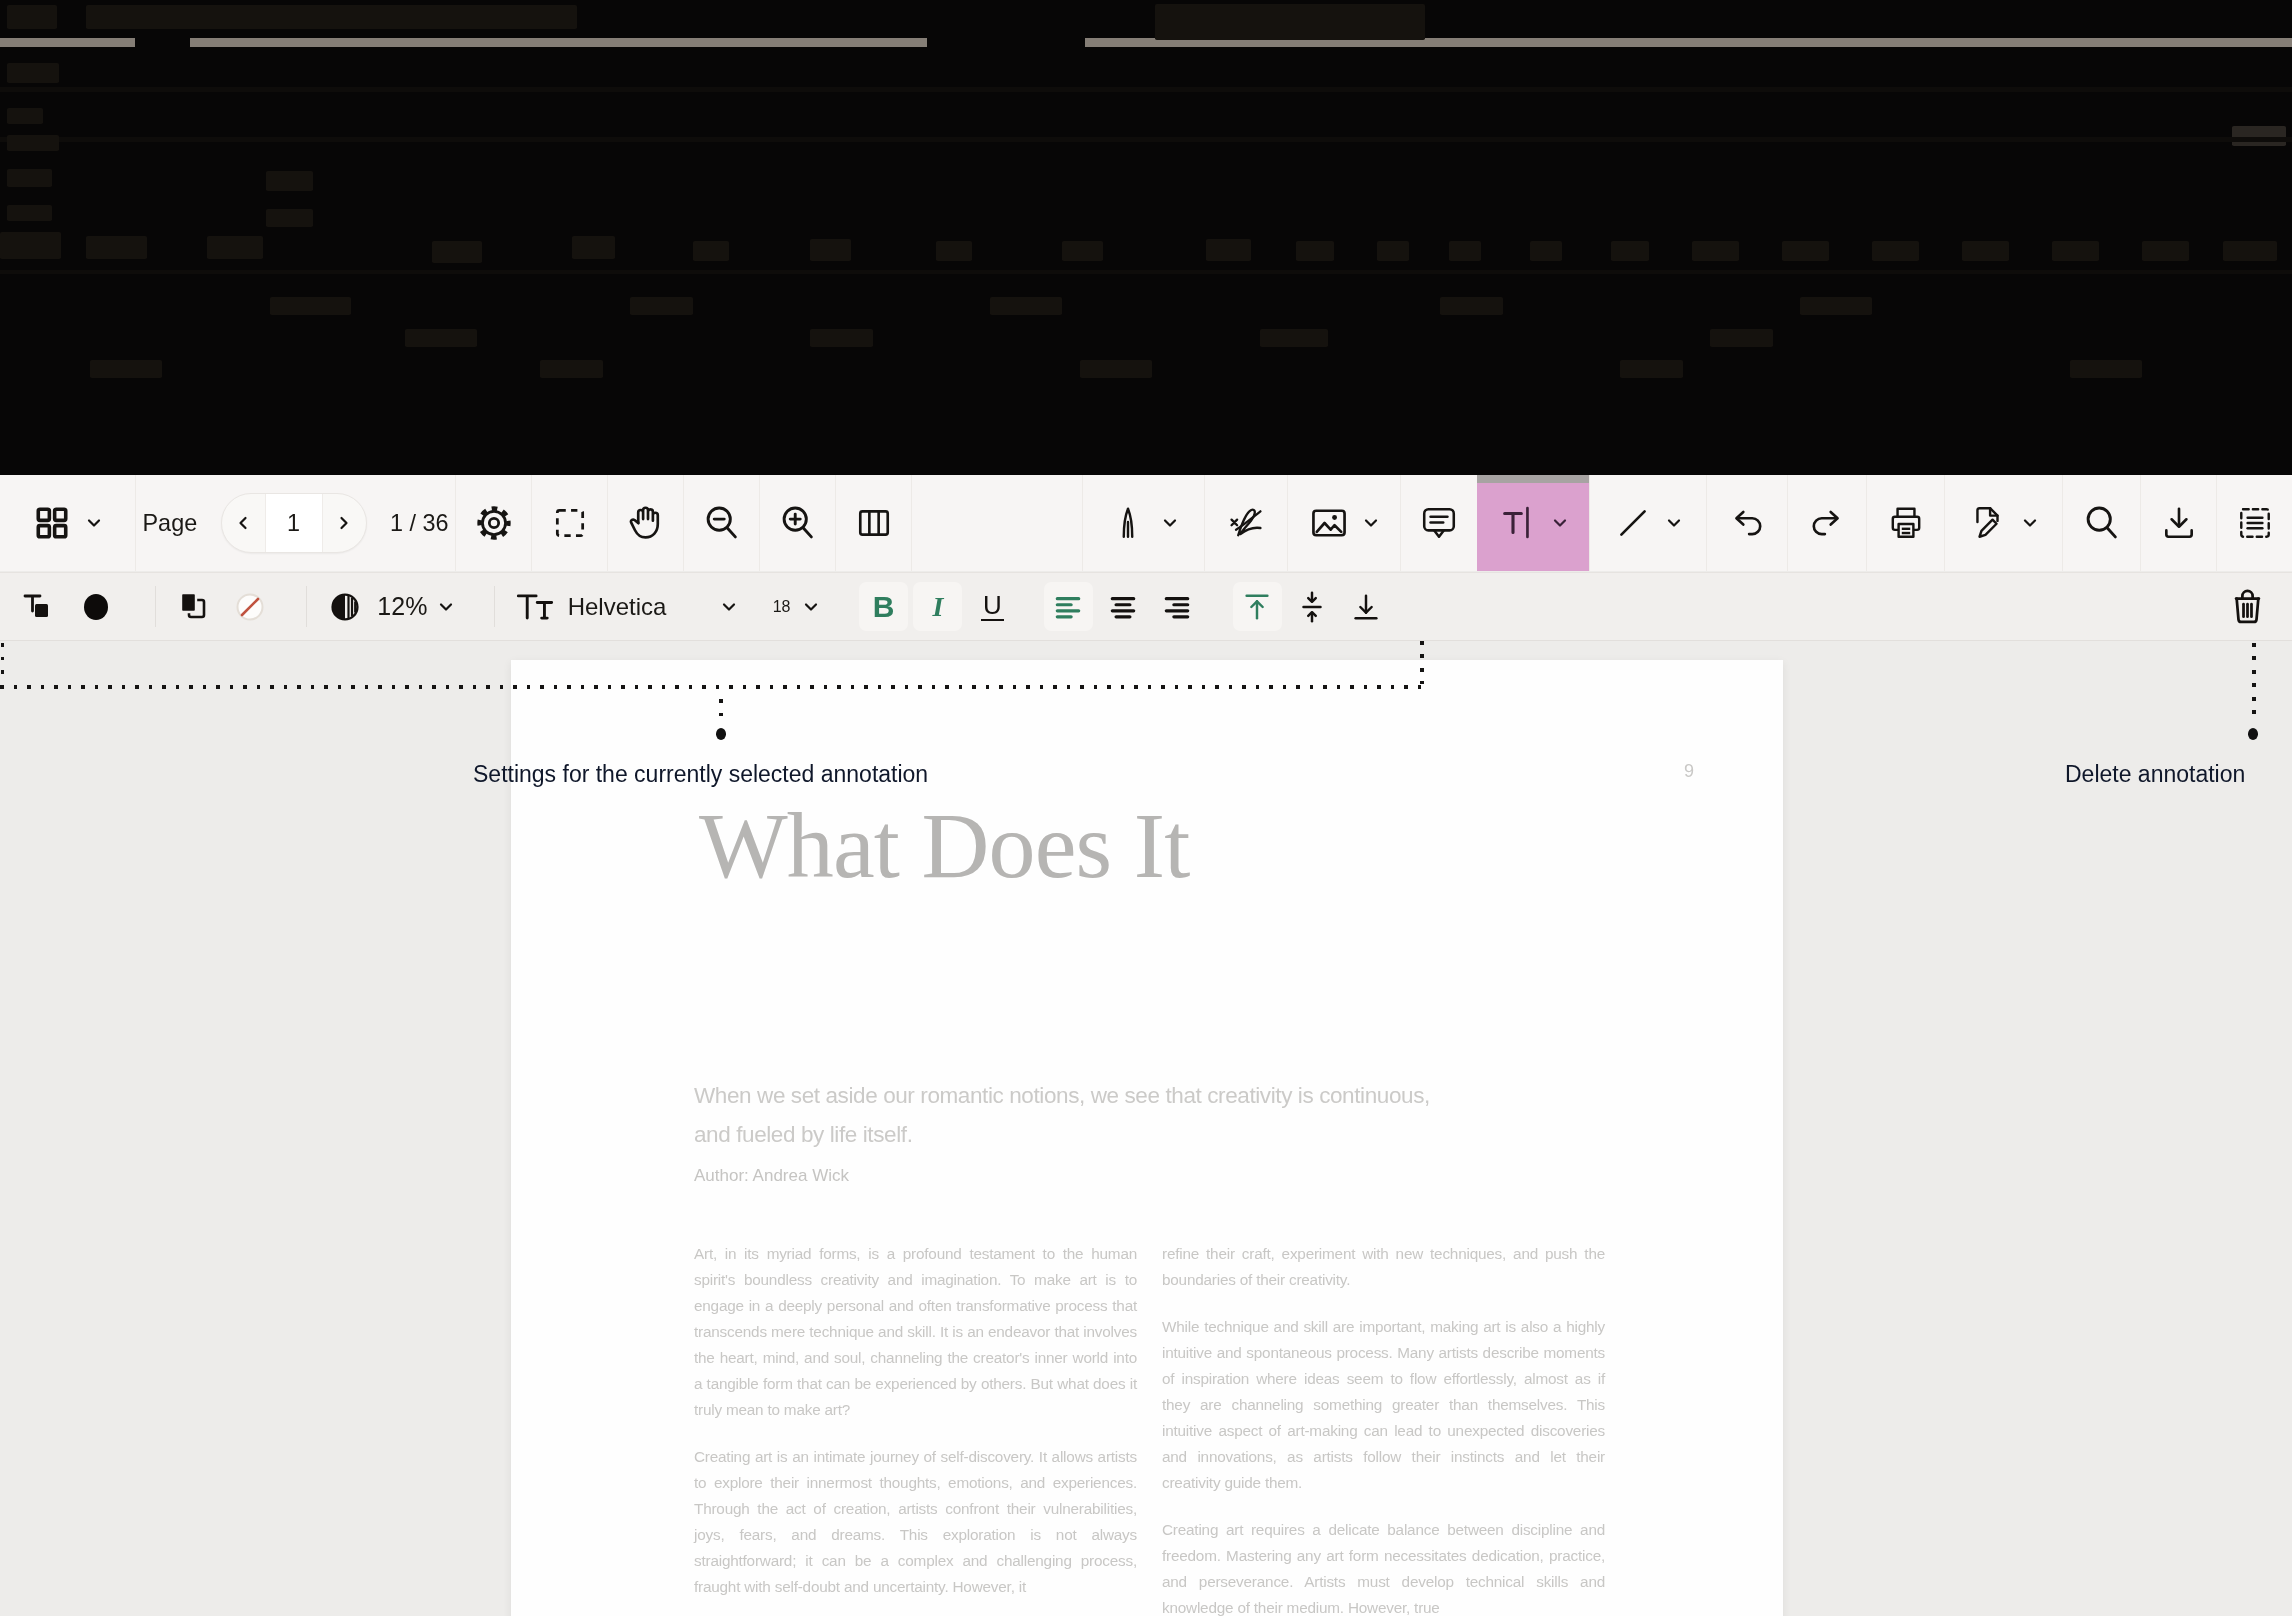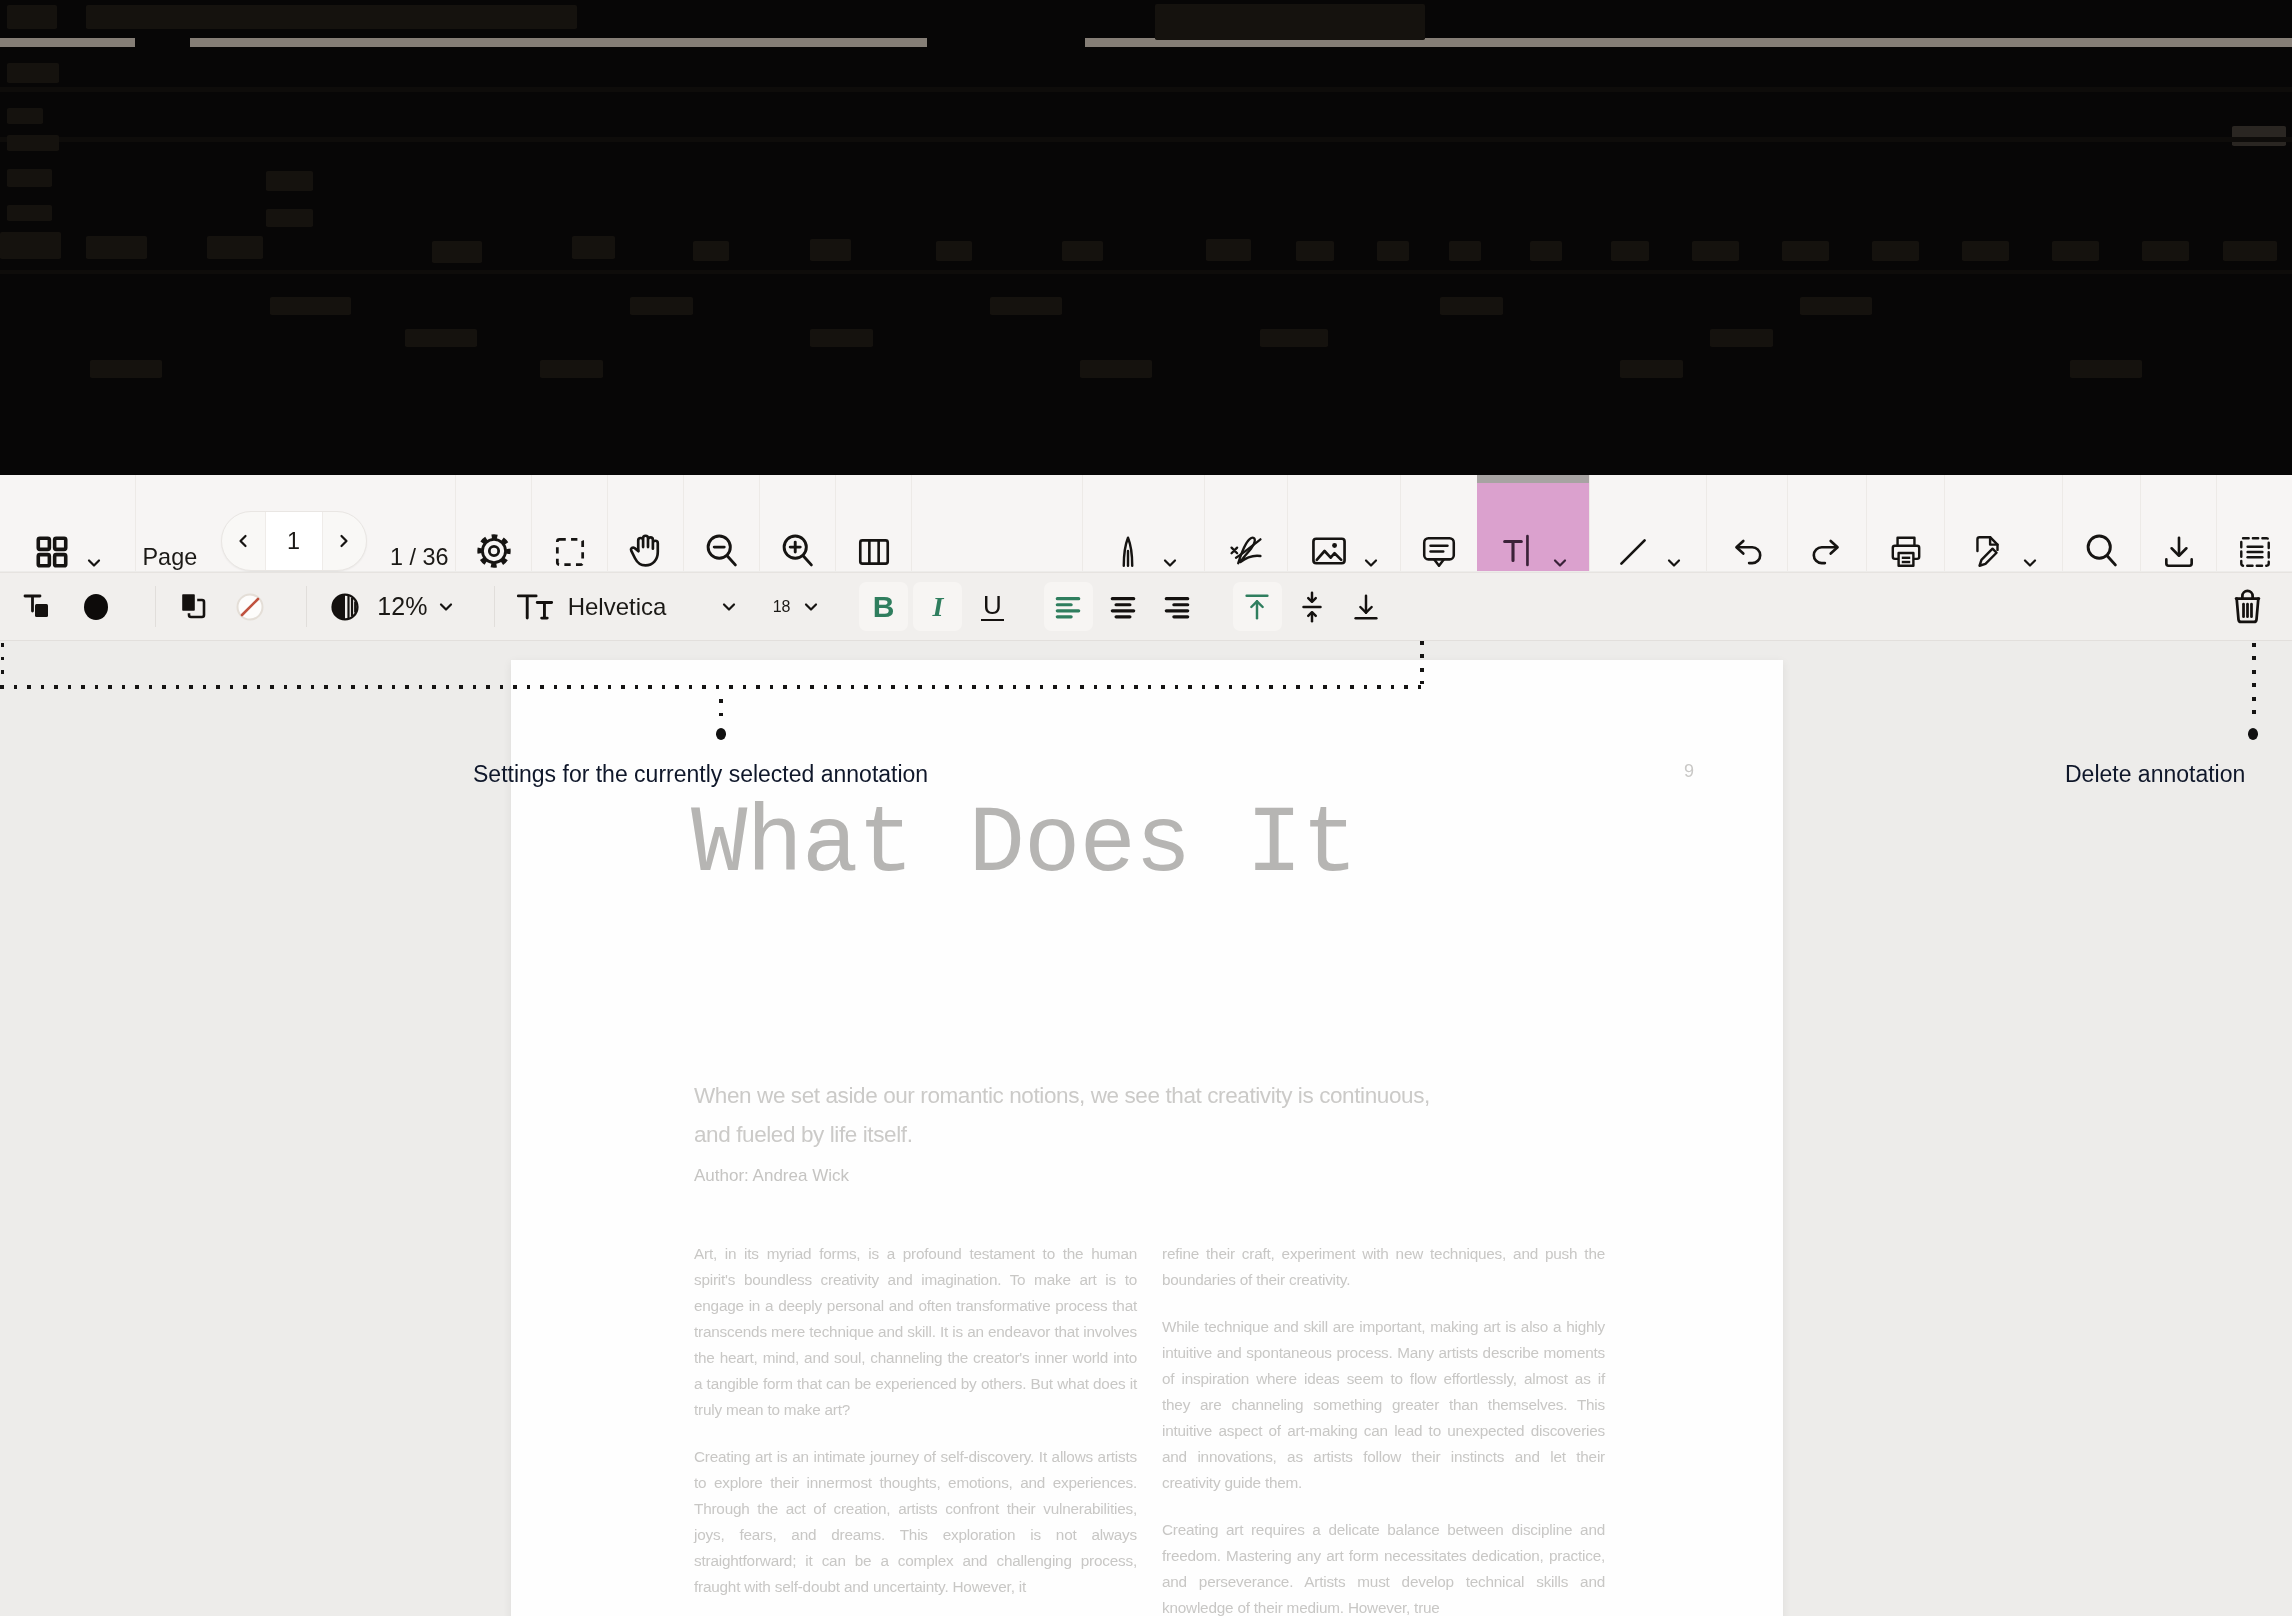--- a/index.html
+++ b/index.html
@@ -7,21 +7,21 @@
 
   
   .dark-area{position:absolute;left:0;top:0;width:2293px;height:475px;background:#070606;overflow:hidden}
   .dark-area .bar{position:absolute;top:38px;height:9px;background:#938c83;opacity:.9}
   .dark-area .blk{position:absolute;background:#15120e;border-radius:1.8px}
   .dark-area .row{position:absolute;background:#0e0c0a}
 
   
   .tb1{position:absolute;left:0;top:475px;width:2293px;height:96px;background:#f7f5f4;
        display:flex;align-items:stretch;box-sizing:border-box}
-  .cell{display:flex;align-items:flex-end;justify-content:center;gap:14.4px;height:100%;
+  .cell{display:flex;align-items:center;justify-content:center;gap:14.4px;height:100%;
         border-left:0.9px solid #edeae7;box-sizing:border-box;flex:0 0 auto}
   .cell:first-child{border-left:none}
   .cell svg{display:block}
   .spacer{flex:1 1 auto;border-left:0.9px solid #edeae7}
   .tb-label{font-size:23.4px;color:#1b1916}
   .active-tool{background:#dba1ce;position:relative}
   .active-tool::before{content:"";position:absolute;left:0;top:0;right:0;height:8px;background:#a7a3a2}
   .pill{display:flex;align-items:center;height:58px;border-radius:899px;background:#f9f8f6;
         border:0.9px solid #e9e6e3;box-shadow:0 0.9px 1.8px rgba(0,0,0,.05);overflow:hidden}
   .pill .pbtn{width:43px;height:58px;display:flex;align-items:center;justify-content:center}
@@ -47,21 +47,21 @@
   .dots-h{height:3.6px;background:repeating-linear-gradient(90deg,#151413 0 3.6px,transparent 3.6px 13.5px)}
   .dots-v{width:3.6px;background:repeating-linear-gradient(180deg,#151413 0 3.6px,transparent 3.6px 13.5px)}
   .big-dot{width:10px;height:11.7px;border-radius:50%;background:#111}
   .callout-label{font-size:23px;color:#0f172a;white-space:nowrap}
 
   
   .content{position:absolute;left:0;top:641px;width:2293px;height:976px;background:#edecea;overflow:hidden}
   .page{position:absolute;left:511px;top:19px;width:1272px;height:1260px;background:#fefefe;
         box-shadow:0 1.8px 9px rgba(0,0,0,.07)}
   .pagenum{position:absolute;left:1173px;top:101px;font-size:18px;color:#c9c8c6}
-  .doc-title{position:absolute;left:180px;top:135px;font-family:Liberation Mono, monospace;
+  .doc-title{position:absolute;left:188px;top:135px;font-family:Liberation Serif, serif;
         font-size:94px;line-height:101px;letter-spacing:-0.9px;color:#b6b5b3}
   .doc-subtitle{position:absolute;left:183px;top:416px;font-size:22.5px;line-height:39px;
         letter-spacing:-0.4px;color:#cbcac8}
   .doc-author{position:absolute;left:183px;top:506px;font-size:17px;color:#c5c4c2}
   .doc-cols{position:absolute;left:183px;top:581px;width:911px;display:flex;gap:25px}
   .doc-col{width:443px}
   .doc-col p{margin:0 0 21px 0;font-size:15.3px;line-height:26px;letter-spacing:-0.2px;
         color:#c8c7c5;text-align:justify;hyphens:auto;-webkit-hyphens:auto}
 </style>
 </head>

